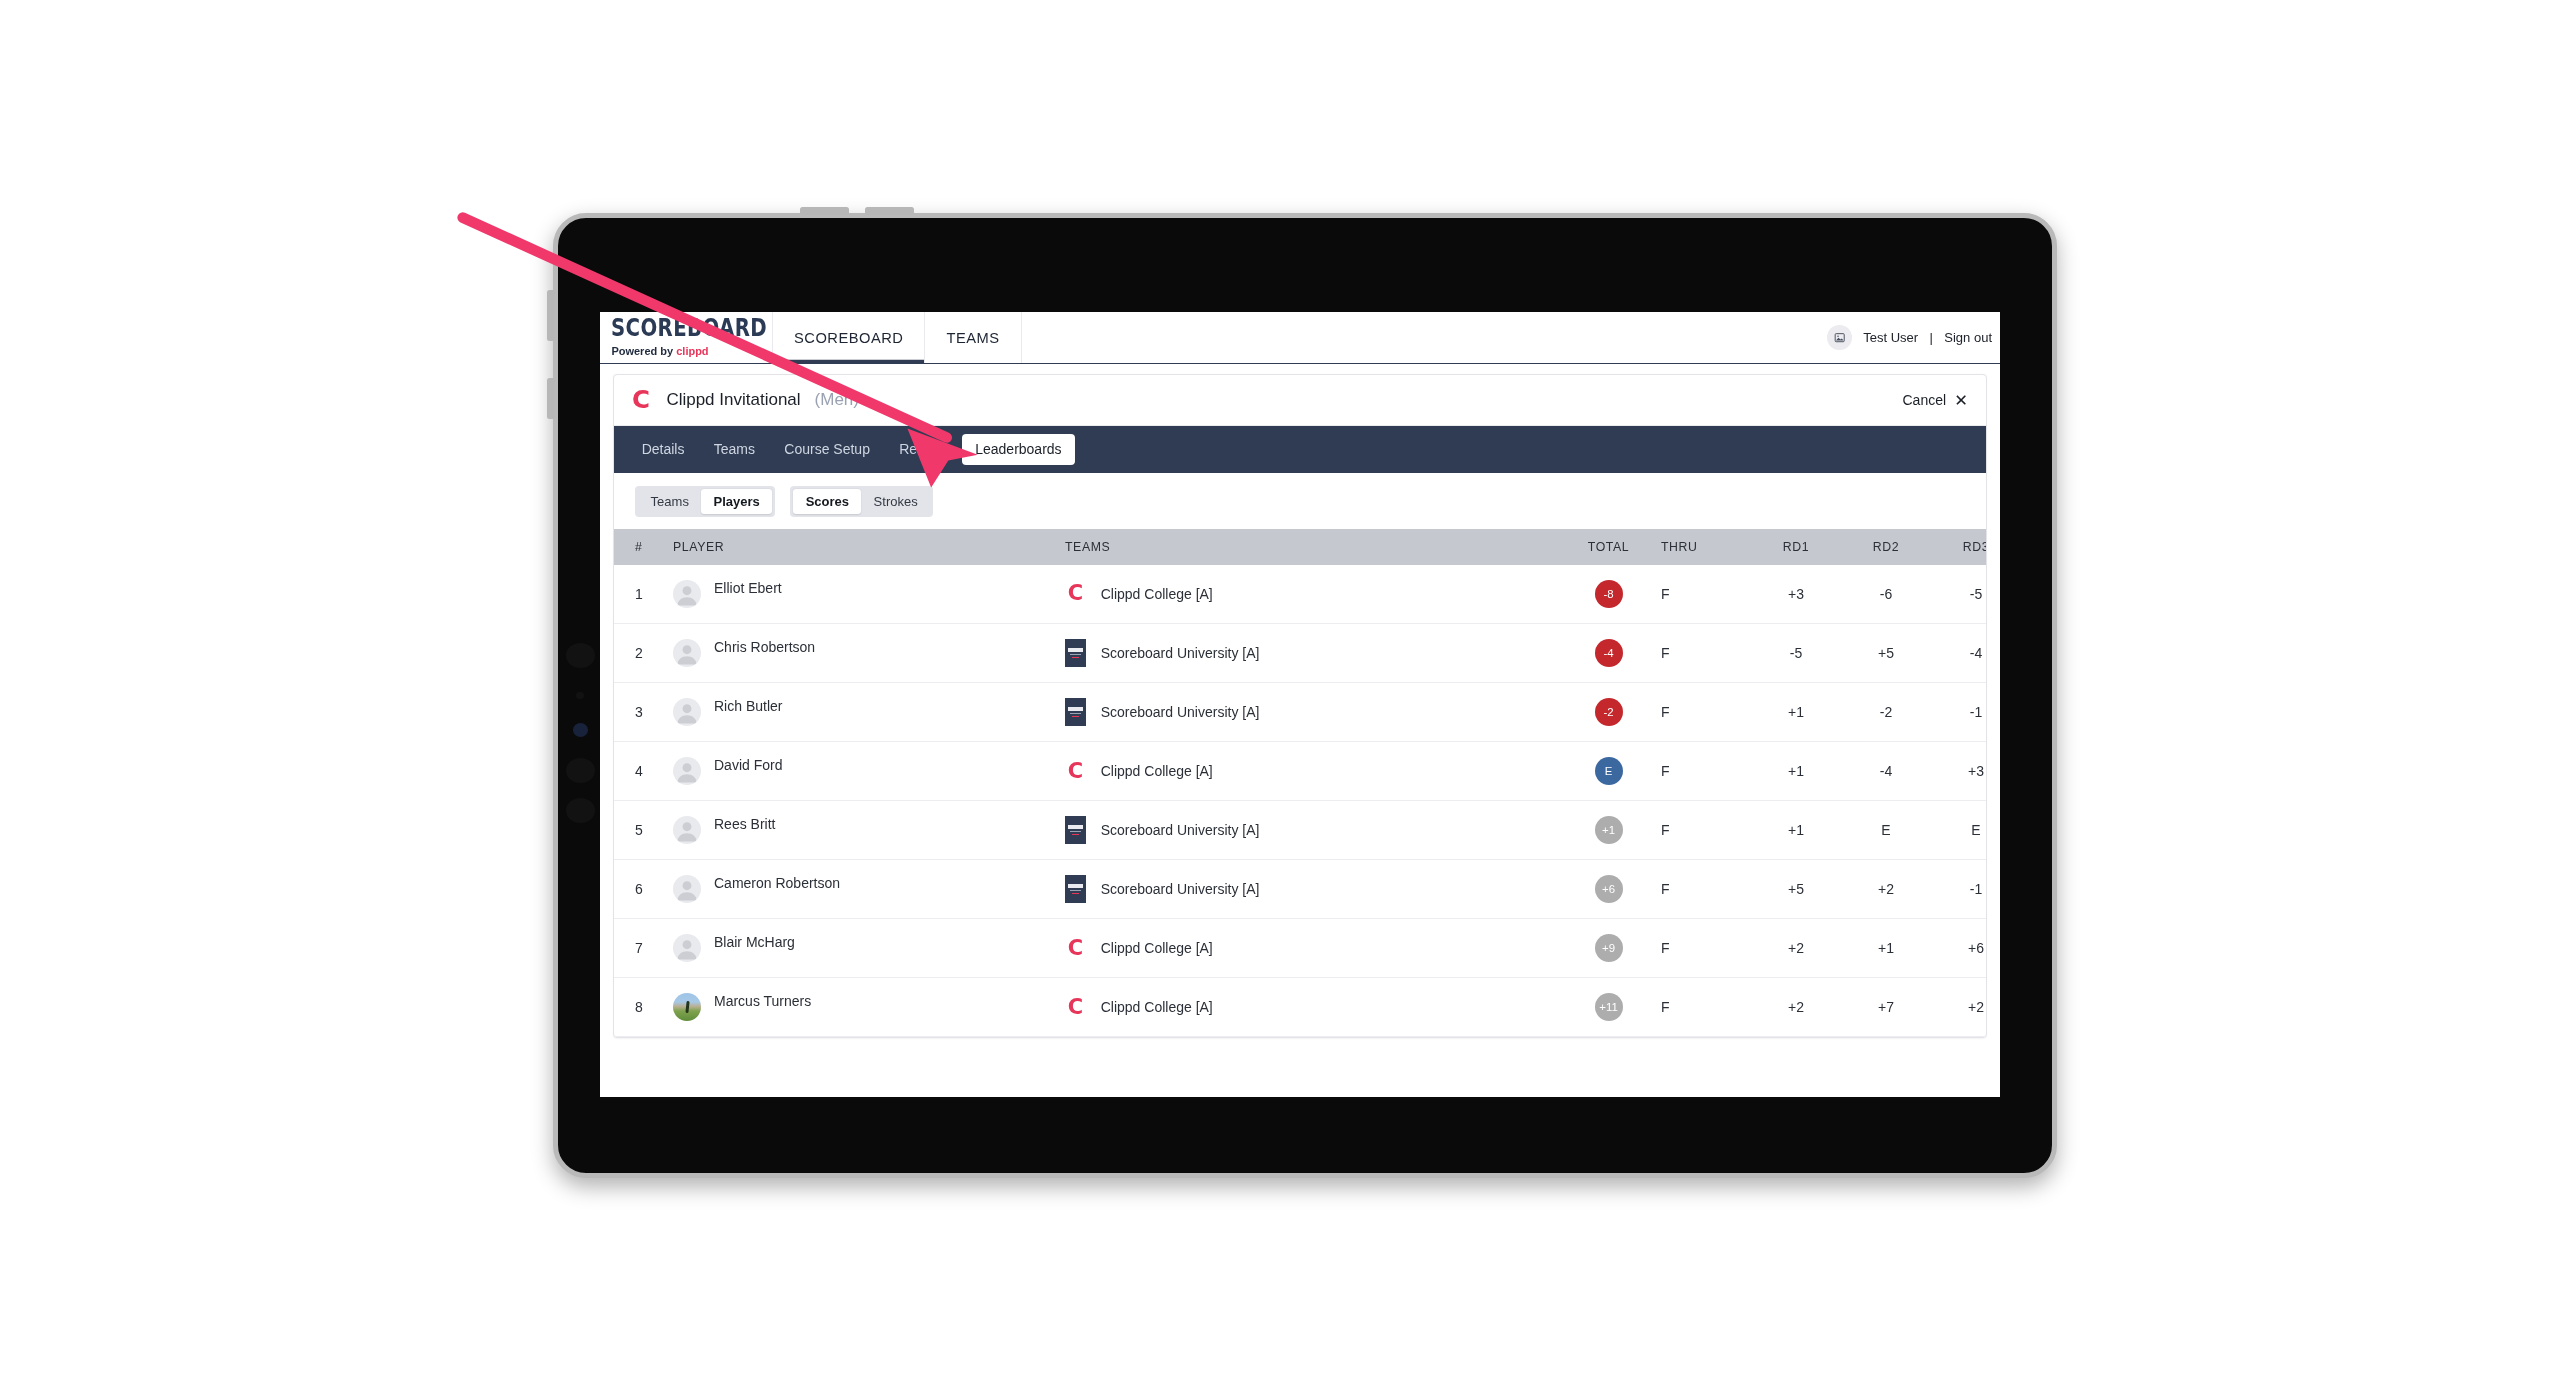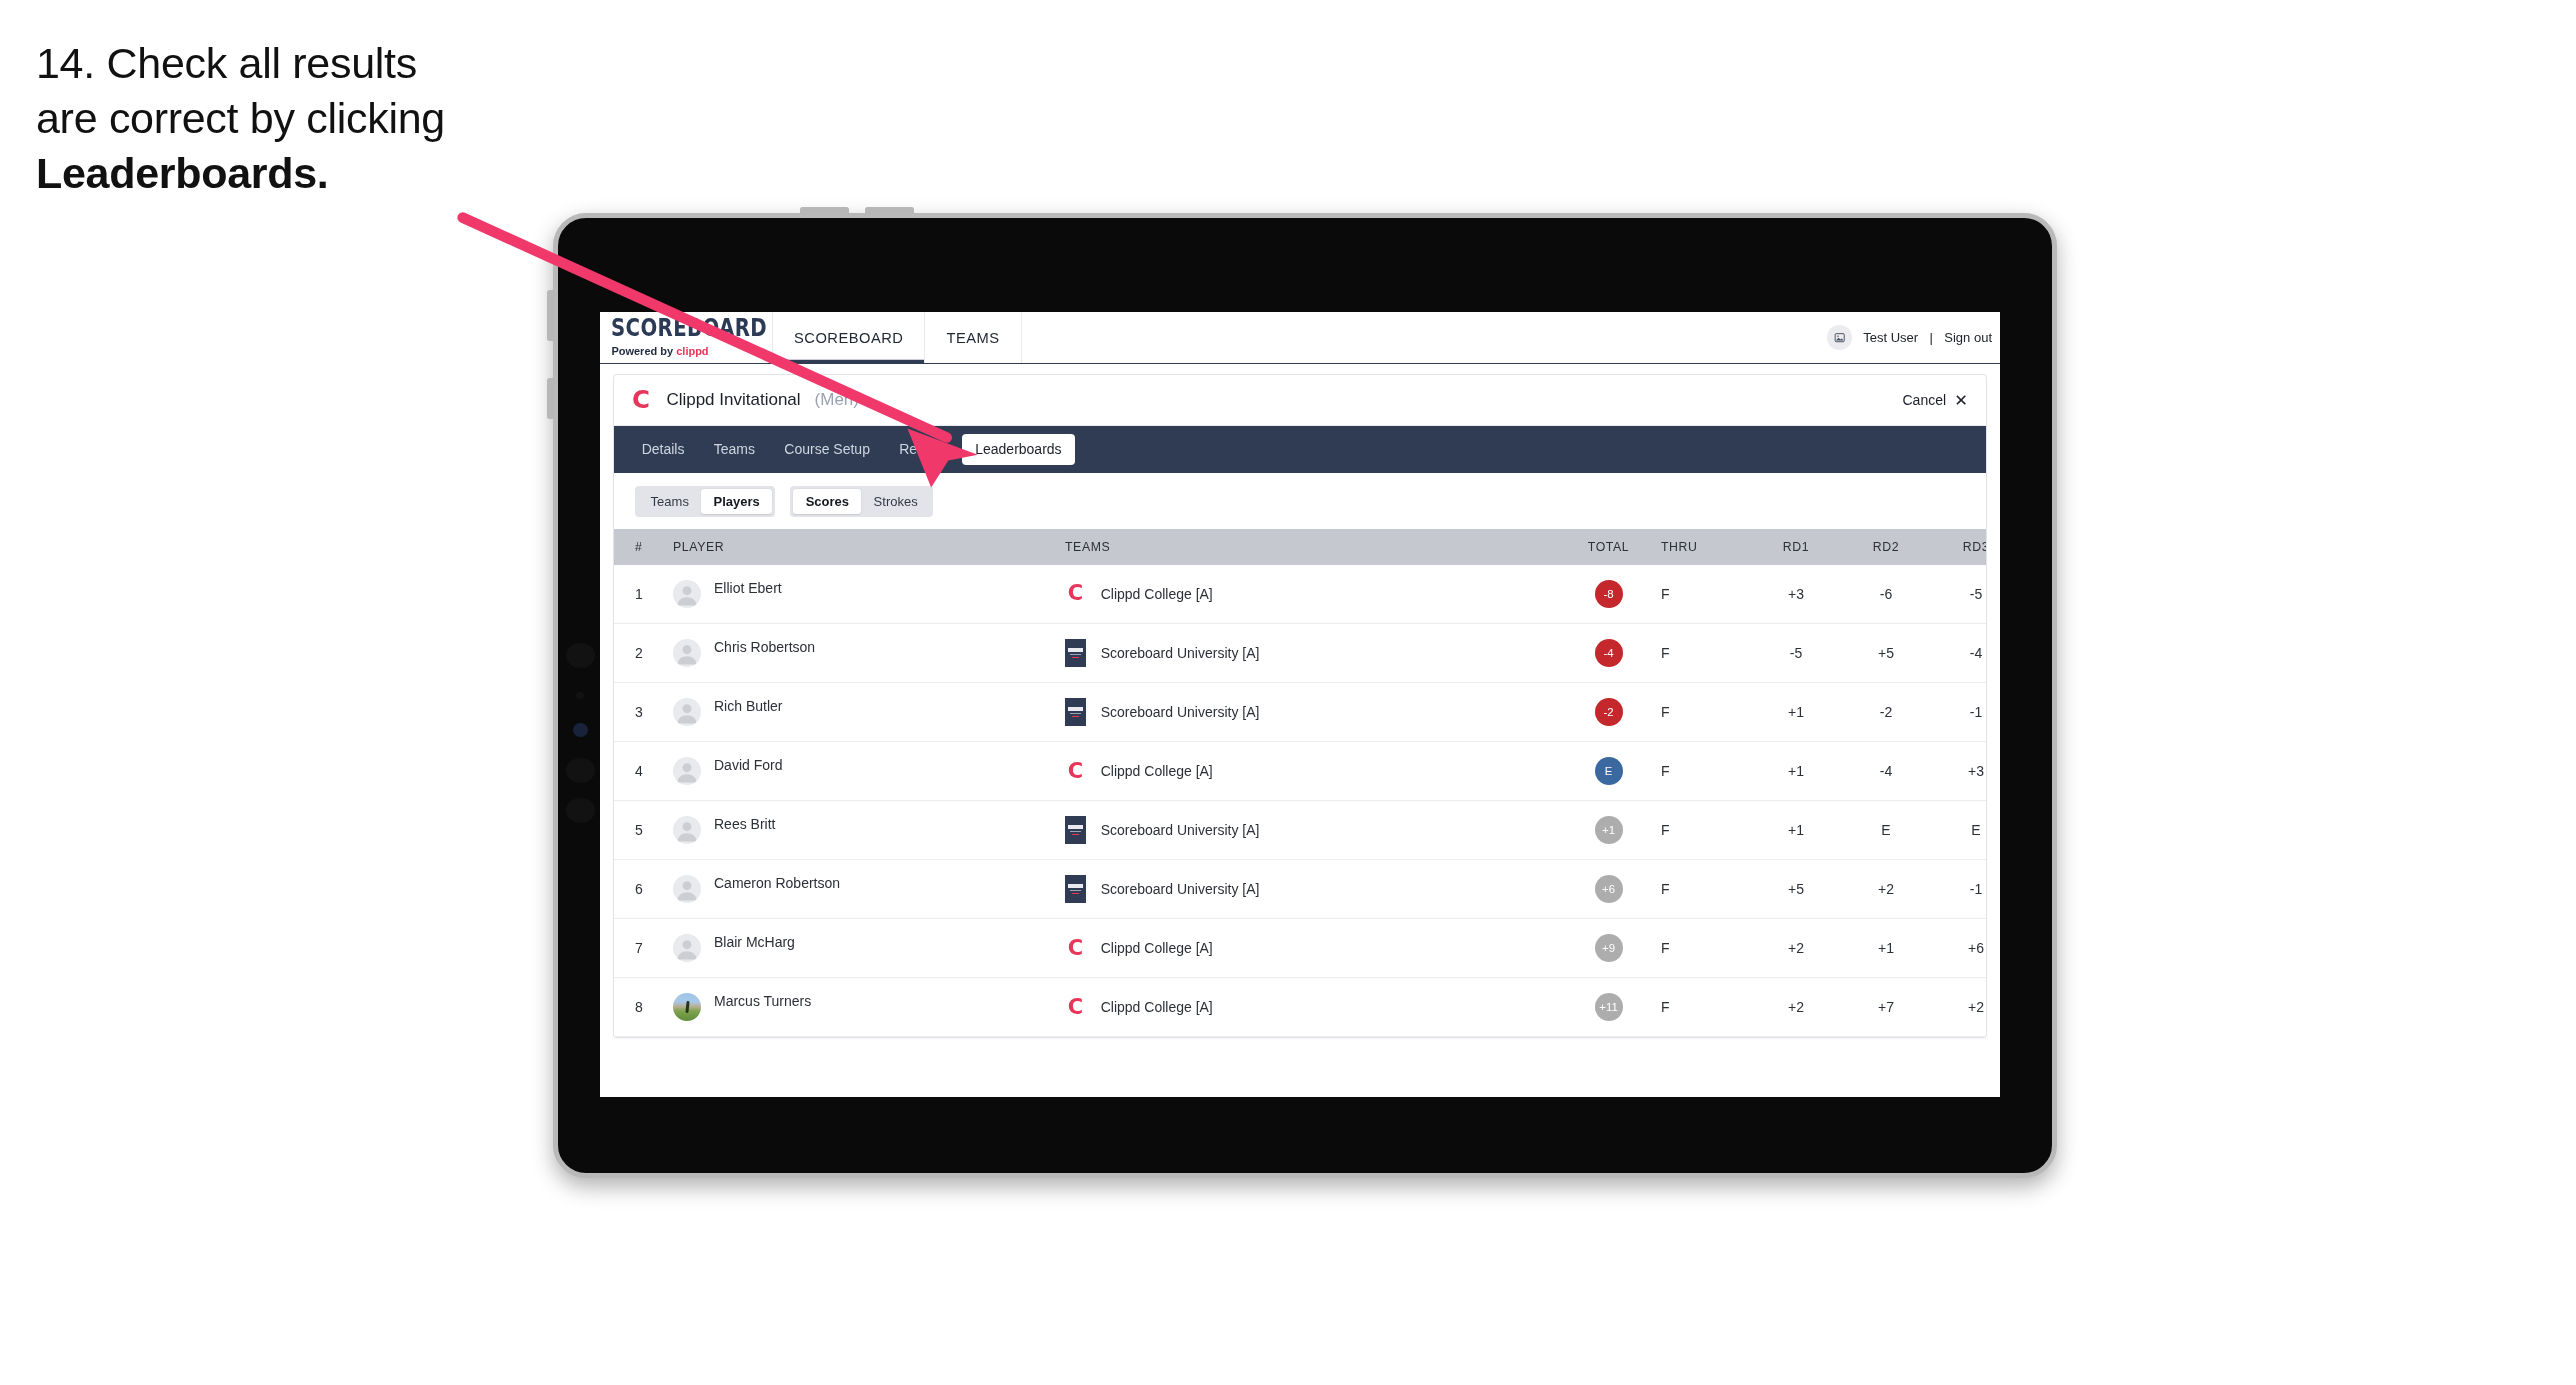--- a/index.html
+++ b/index.html
@@ -170,25 +170,20 @@
   }
   .badge.neg { background: #c4282d; }
   .badge.even { background: #3c68a0; }
   .badge.pos { background: #adadad; }
 </style>
 </head>
 <body>
 
 <div id="stage">
 
-  <div class="caption">
-    <span class="ln">14. Check all results</span>
-    <span class="ln">are correct by clicking</span>
-    <span class="ln bold">Leaderboards.</span>
-  </div>
 
   <div class="tablet">
     <div class="tablet-btn btn-top-a"></div>
     <div class="tablet-btn btn-top-b"></div>
     <div class="tablet-btn btn-left-a"></div>
     <div class="tablet-btn btn-left-b"></div>
     <div class="speaker-dot sd1"></div>
     <div class="speaker-dot sd2"></div>
     <div class="speaker-dot sd3"></div>
     <div class="speaker-dot sd4"></div>

